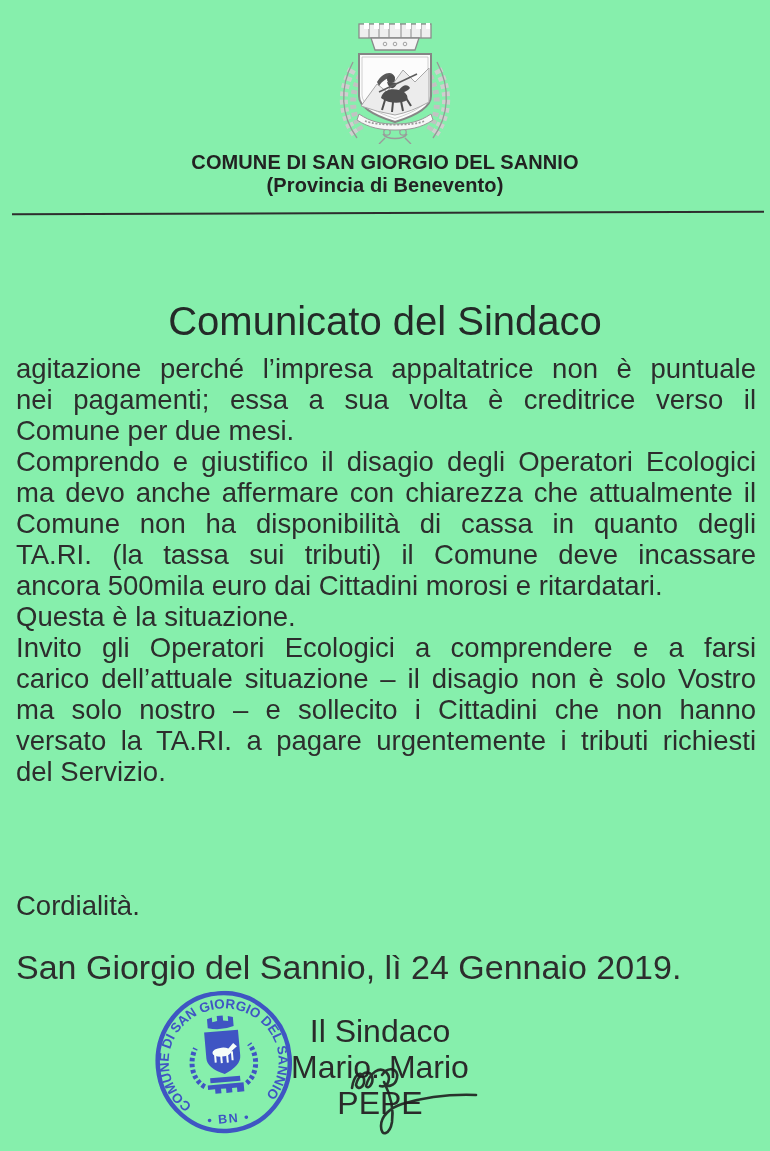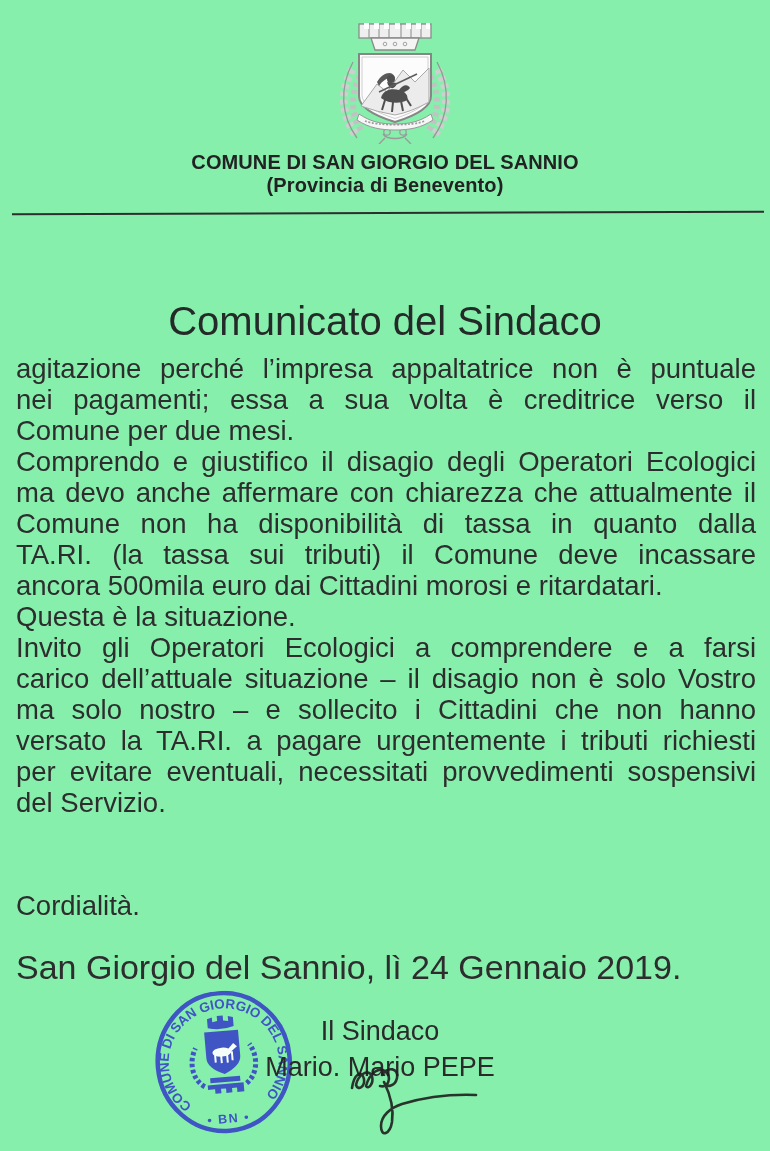--- a/index.html
+++ b/index.html
@@ -21,21 +21,21 @@
     font-size:40px;line-height:44px;color:#242a28;margin-top:41px;}
   .content{position:absolute;left:16px;top:353px;width:740px;
     font-size:27.5px;line-height:31px;color:#2d2d2d;}
   .bline{min-height:31px;}
   .just{text-align:justify;text-align-last:justify;}
   .closing{position:absolute;left:16px;top:890px;font-size:27.5px;line-height:31px;}
   .dateline{position:absolute;left:16px;top:952px;font-size:34px;line-height:31px;}
   .stamp{position:absolute;left:151px;top:991px;width:146px;height:148px;
     color:var(--stamp,#3a49c6);transform:rotate(-5deg);opacity:0.92;}
   .sig-block{position:absolute;left:260px;top:1013px;width:240px;text-align:center;
-    font-size:27px;line-height:36px;color:#2a2a2a;}
+    font-size:32px;line-height:36px;color:#2a2a2a;}
   .autograph{position:absolute;left:338px;top:1064px;width:150px;height:84px;}
 </style>
 </head>
 <body>
 
 <div id="page" style="--ink: #2d2d2d; --stamp: #3a49c6;">
 
   <div class="emblem">
     <svg viewBox="0 0 128 132" width="128" height="132">
 
@@ -113,29 +113,28 @@
   <div class="rule"></div>
 
   <div class="title">Comunicato del Sindaco</div>
 
   <div class="content">
       <div class="bline just">agitazione perché l’impresa appaltatrice non è puntuale</div>
       <div class="bline just">nei pagamenti; essa a sua volta è creditrice verso il</div>
       <div class="bline">Comune per due mesi.</div>
       <div class="bline just">Comprendo e giustifico il disagio degli Operatori Ecologici</div>
       <div class="bline just">ma devo anche affermare con chiarezza che attualmente il</div>
-      <div class="bline just">Comune non ha disponibilità di tassa in quanto dalla</div>
+      <div class="bline just">Comune non ha disponibilità di cassa in quanto degli</div>
       <div class="bline just">TA.RI. (la tassa sui tributi) il Comune deve incassare</div>
       <div class="bline">ancora 500mila euro dai Cittadini morosi e ritardatari.</div>
       <div class="bline">Questa è la situazione.</div>
       <div class="bline just">Invito gli Operatori Ecologici a comprendere e a farsi</div>
       <div class="bline just">carico dell’attuale situazione – il disagio non è solo Vostro</div>
       <div class="bline just">ma solo nostro – e sollecito i Cittadini che non hanno</div>
       <div class="bline just">versato la TA.RI. a pagare urgentemente i tributi richiesti</div>
-      <div class="bline just">per evitare eventuali, necessitati provvedimenti sospensivi</div>
       <div class="bline">del Servizio.</div>
     </div>
 
   <div class="closing">Cordialità.</div>
   <div class="dateline">San Giorgio del Sannio, lì 24 Gennaio 2019.</div>
 
   <div class="stamp">
     <svg viewBox="0 0 146 146" width="146" height="146">
       <ellipse cx="73" cy="71" rx="66" ry="69" fill="none" stroke="currentColor" stroke-width="4.5"></ellipse>
       <defs>

